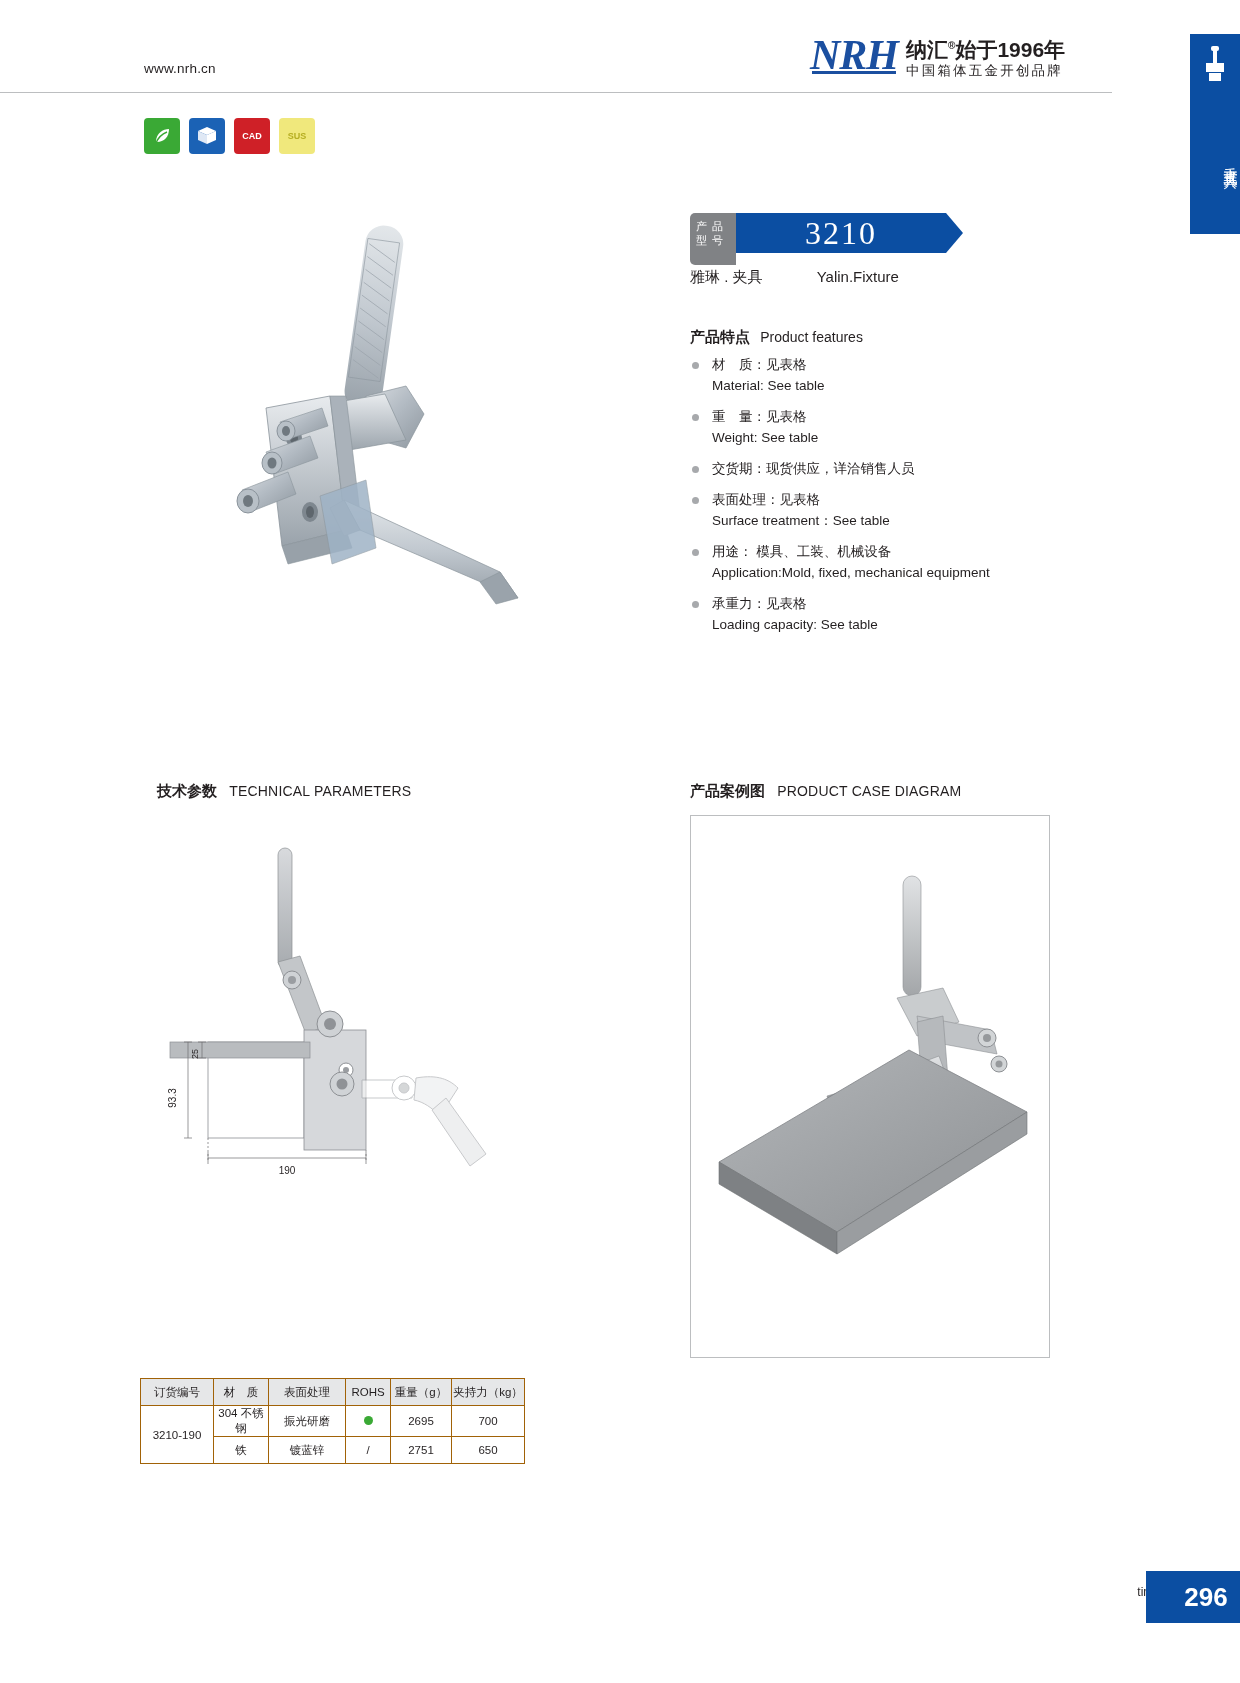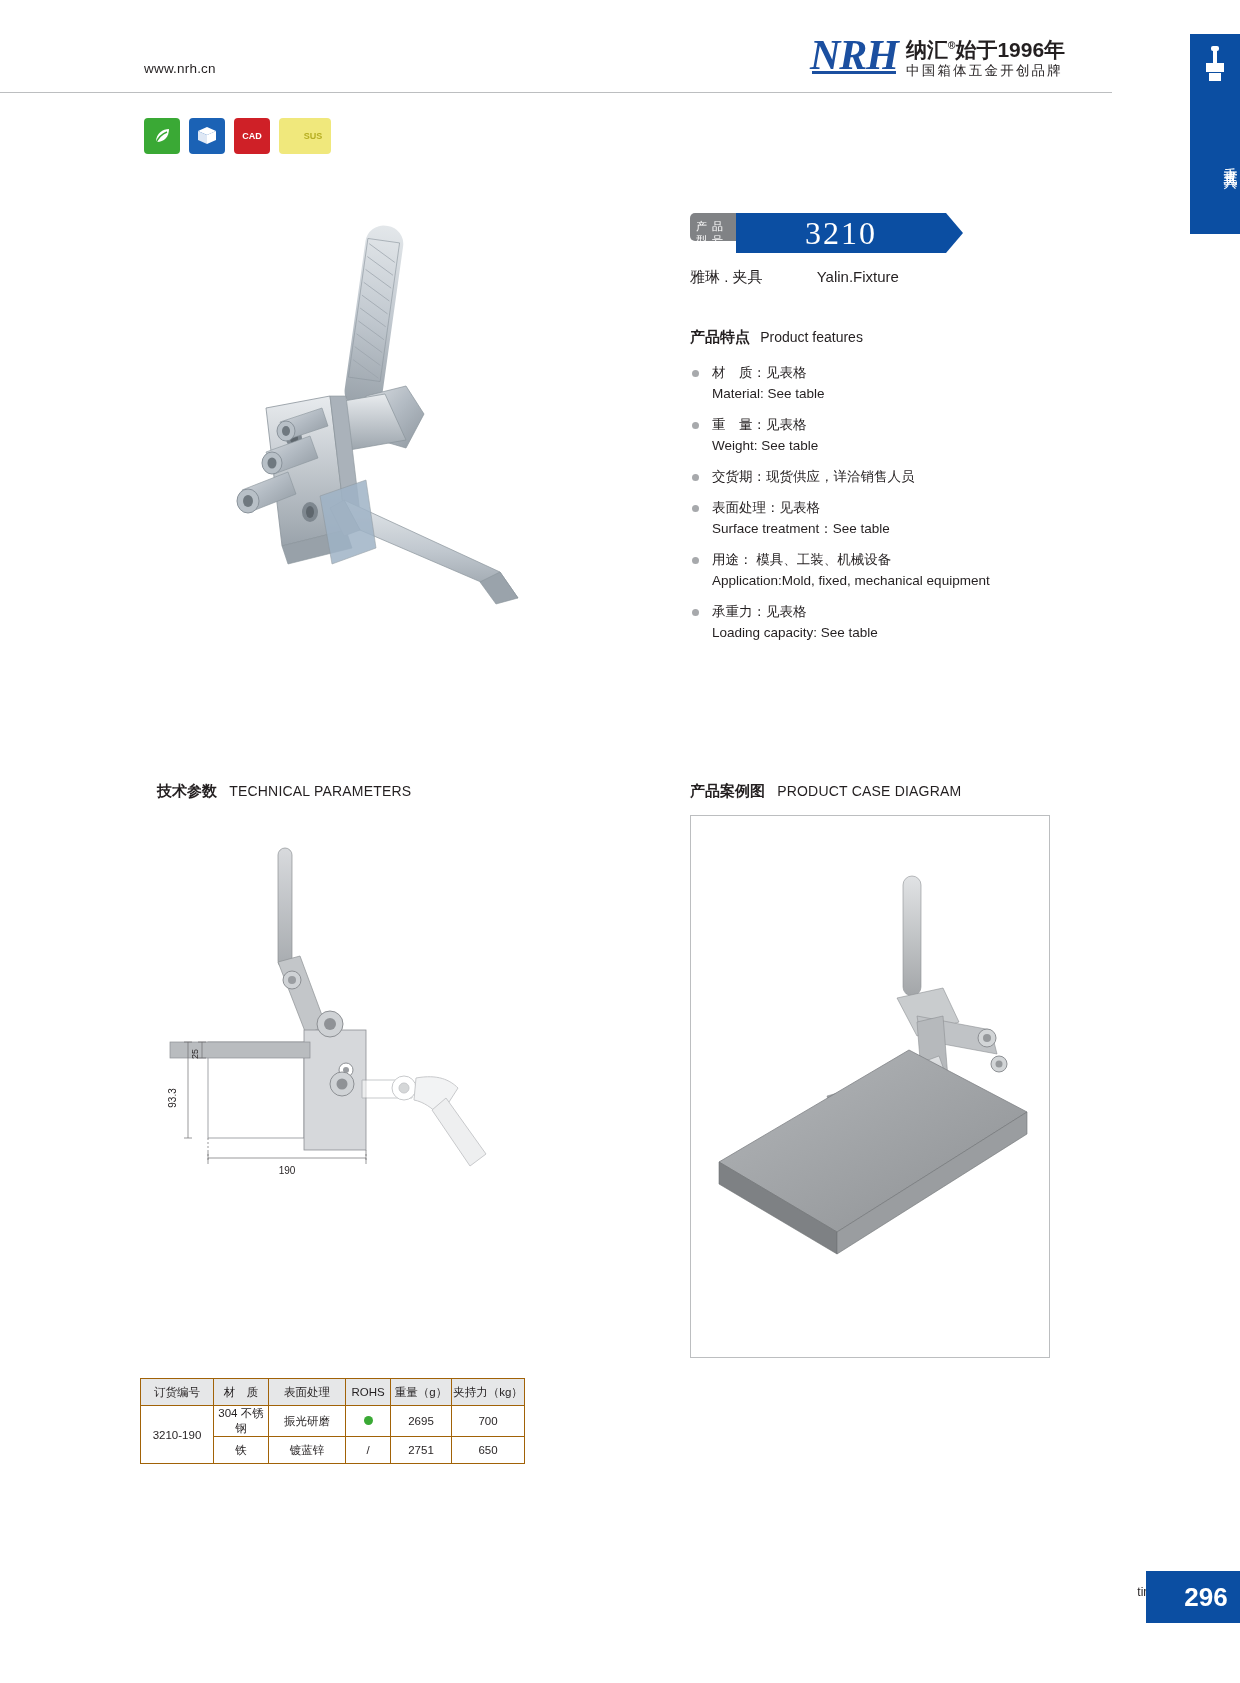--- a/index.html
+++ b/index.html
@@ -148,40 +148,40 @@
     display: flex;
     align-items: center;
     justify-content: center;
     color: #fff;
     font-size: 9px;
     font-weight: bold;
   }
   .badge-green { background: #3aa935; }
   .badge-blue  { background: #1b62b5; }
   .badge-red   { background: #cf2027; }
-  .badge-yellow{ background: #f0e87c; color: #b6ae22; padding-left: 16px; }
+  .badge-yellow{ background: #f0e87c; color: #b6ae22; }
   .badge svg { display: block; }
 
   
   .product-photo {
     position: absolute;
     left: 170px; top: 200px;
     width: 460px; height: 440px;
   }
 
   
   .model-row {
     position: absolute;
     left: 690px; top: 213px;
     width: 280px; height: 42px;
   }
   .model-tag {
     position: absolute;
     left: 0; top: 0;
-    width: 46px; height: 28px;
+    width: 46px; height: 52px;
     background: #808285;
     border-radius: 5px 0 0 5px;
     color: #ffffff;
     font-size: 11px;
     line-height: 14px;
     padding: 6px 8px 0 6px;
     box-sizing: border-box;
     letter-spacing: 1px;
   }
   .model-banner {
@@ -228,21 +228,20 @@
   }
   .features {
     position: absolute;
     left: 690px; top: 355px;
     width: 420px;
   }
   .feature {
     position: relative;
     padding-left: 22px;
     margin-bottom: 11px;
-    margin-top: 8px;
   }
   .feature .dot {
     position: absolute;
     left: 2px; top: 7px;
     width: 7px; height: 7px;
     border-radius: 50%;
     background: #a7a9ac;
   }
   .feature .cn {
     font-size: 13.5px;

